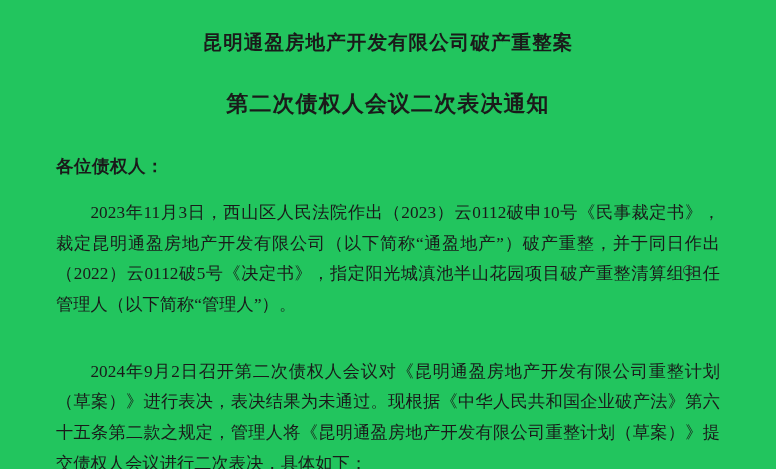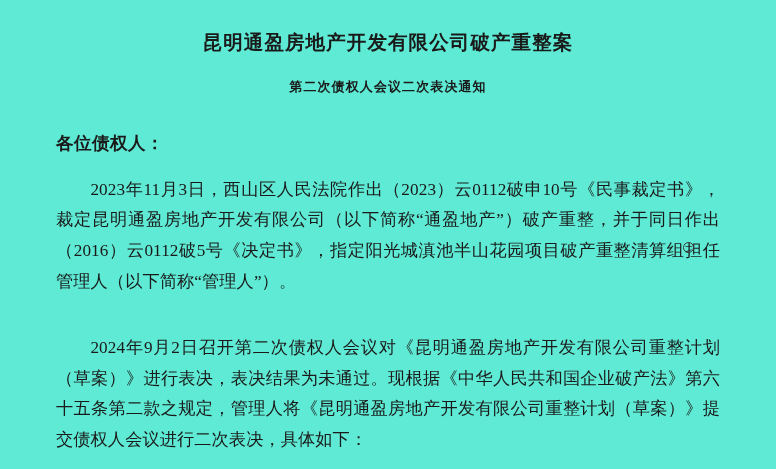--- a/index.html
+++ b/index.html
@@ -12,39 +12,39 @@
     height: 469px;
     overflow: hidden;
     font-family: "Liberation Serif", "DejaVu Serif", serif;
     color: #1a1a1a;
   }
   .page {
     width: 776px;
     height: 469px;
     box-sizing: border-box;
     padding: 22px 56px 0 56px;
-    background: #5eead4;
+    background: #22c55e;
     position: relative;
   }
   .title-block {
     text-align: center;
   }
   .doc-title {
     font-size: 19.5px;
     font-weight: bold;
     letter-spacing: 1.1px;
     line-height: 1.5;
     margin: 6px 0 0 0;
   }
   .doc-subtitle {
-    font-size: 13px;
+    font-size: 22px;
     font-weight: bold;
     letter-spacing: 1.1px;
     line-height: 1.5;
-    margin: 20px 0 0 0;
+    margin: 30px 0 0 0;
   }
   .salutation {
     font-size: 17.5px;
     font-weight: bold;
     margin: 34px 0 14px 0;
     letter-spacing: 0.5px;
     text-align: left;
   }
   .body-para {
     font-size: 17.2px;
@@ -85,17 +85,17 @@
 
 <div class="page">
 
   <div class="title-block">
     <div class="doc-title">昆明通盈房地产开发有限公司破产重整案</div>
     <div class="doc-subtitle">第二次债权人会议二次表决通知</div>
   </div>
 
   <div class="salutation">各位债权人：</div>
 
-  <div class="body-para" id="para-1"><span class="">2023年11月3日，西山区人民法院作出（2023）云0112破申10号《民事裁定书》，裁定</span><span class="bold">昆明通盈房地产开发有限公司</span><span class="">（以下简称“通盈地产”）破产重整，并于同日作出（2016）云0112破5号《决定书》，指定阳光城滇池半山花园项目破产重整清算组</span><span class="cursor-marker"></span><span class="">担任管理人（以下简称“管理人”）。</span></div>
+  <div class="body-para" id="para-1"><span class="">2023年11月3日，西山区人民法院作出（2023）云0112破申10号《民事裁定书》，裁定</span><span class="bold">昆明通盈房地产开发有限公司</span><span class="">（以下简称“通盈地产”）破产重整，并于同日作出（2022）云0112破5号《决定书》，指定阳光城滇池半山花园项目破产重整清算组</span><span class="cursor-marker"></span><span class="">担任管理人（以下简称“管理人”）。</span></div>
 
   <div class="body-para second" id="para-2"><span class="">2024年9月2日召开第二次债权人会议对《</span><span class="bold">昆明通盈房地产开发有限公司重整计划（草案）</span><span class="">》进行表决，表决结果为未通过。现根据《</span><span class="bold">中华人民共和国企业破产法</span><span class="">》第六十五条第二款之规定，管理人将《</span><span class="bold">昆明通盈房地产开发有限公司重整计划（草案）</span><span class="">》提交债权人会议进行二次表决，具体如下：</span></div>
 
 </div>
 
 </body></html>

